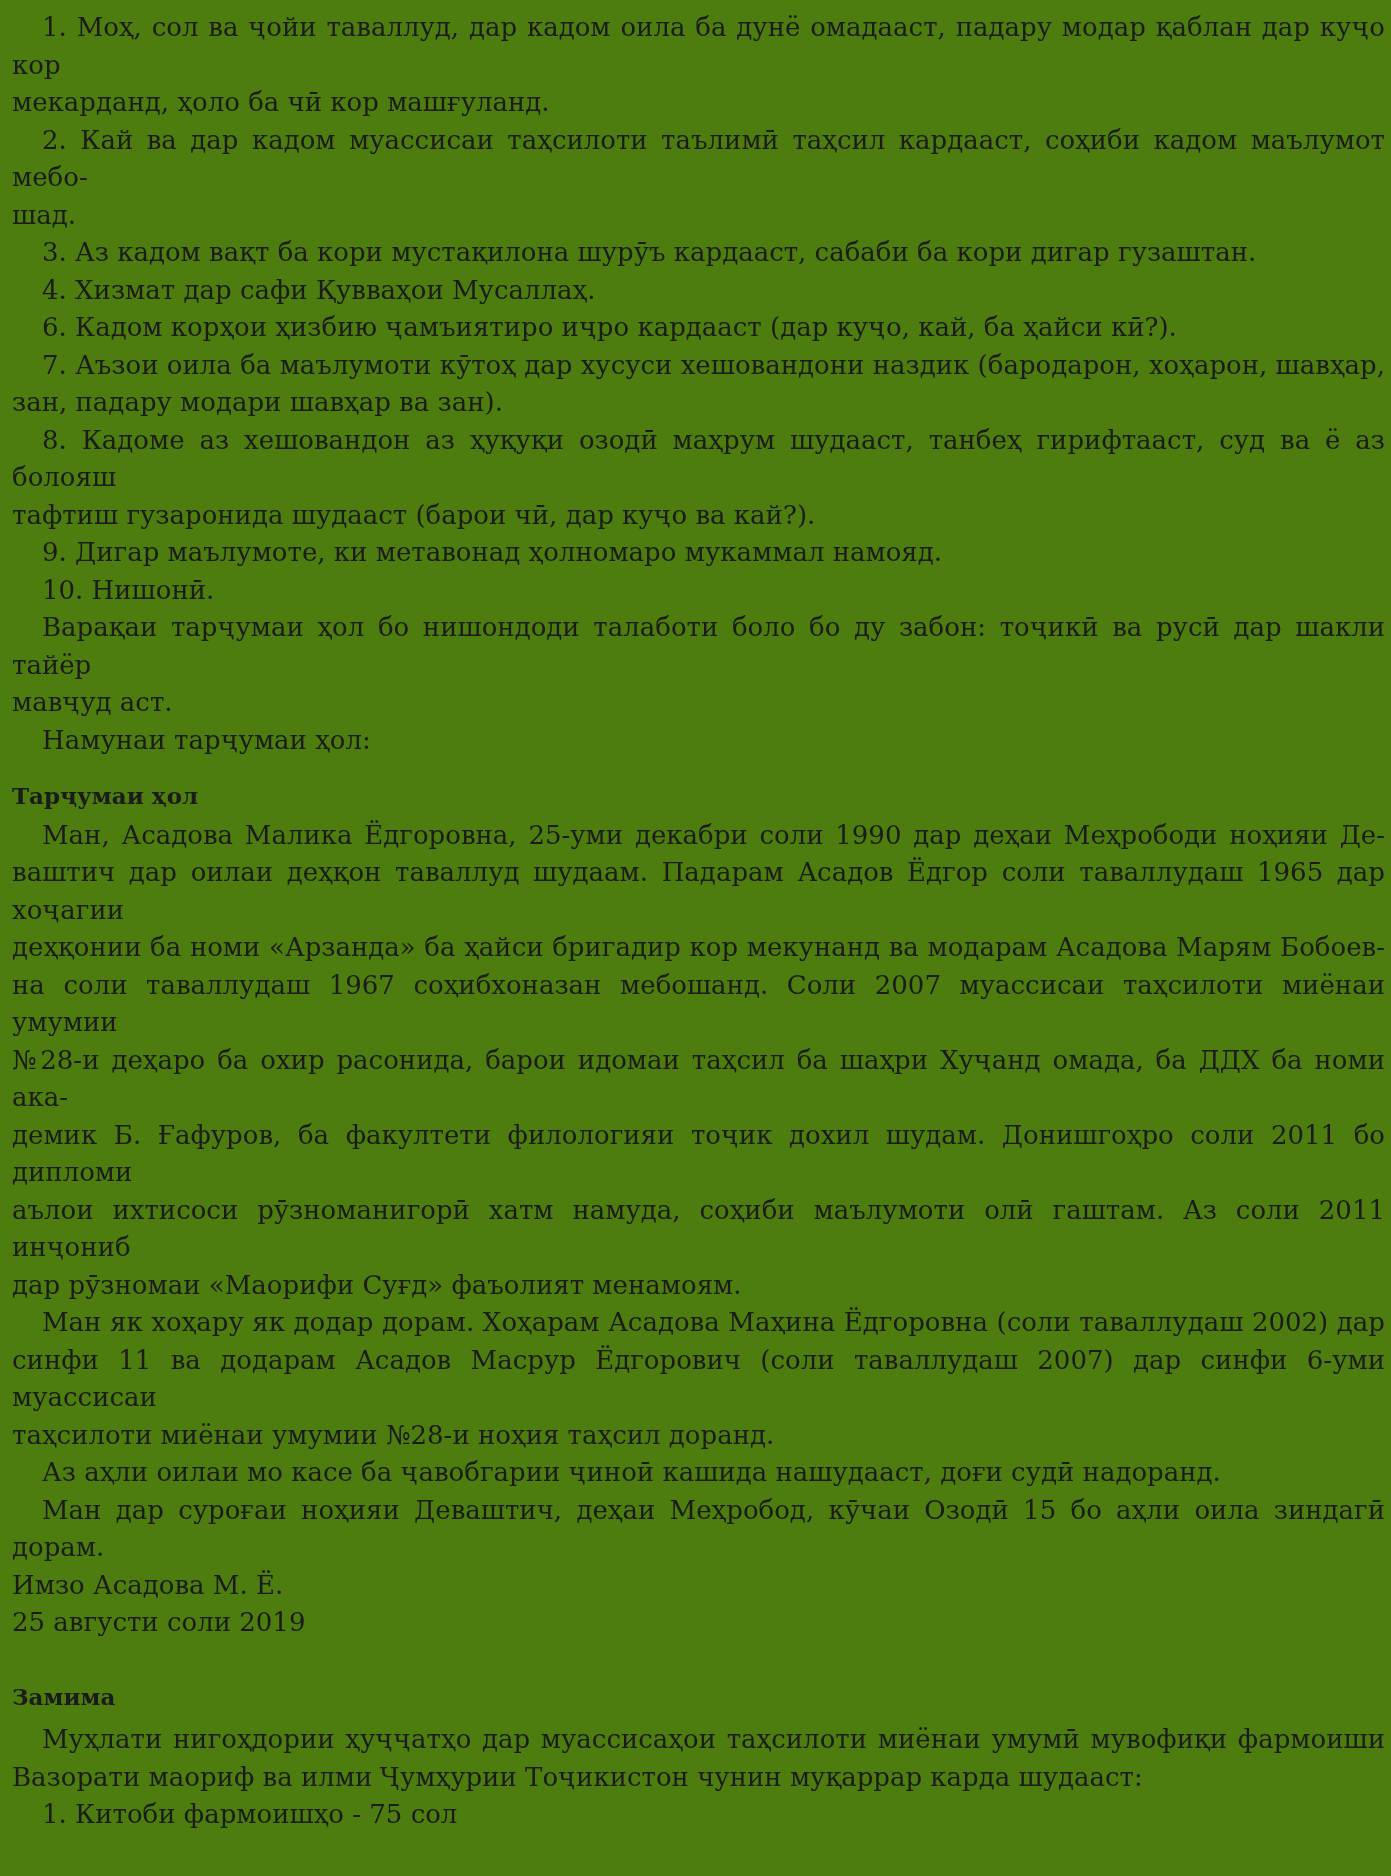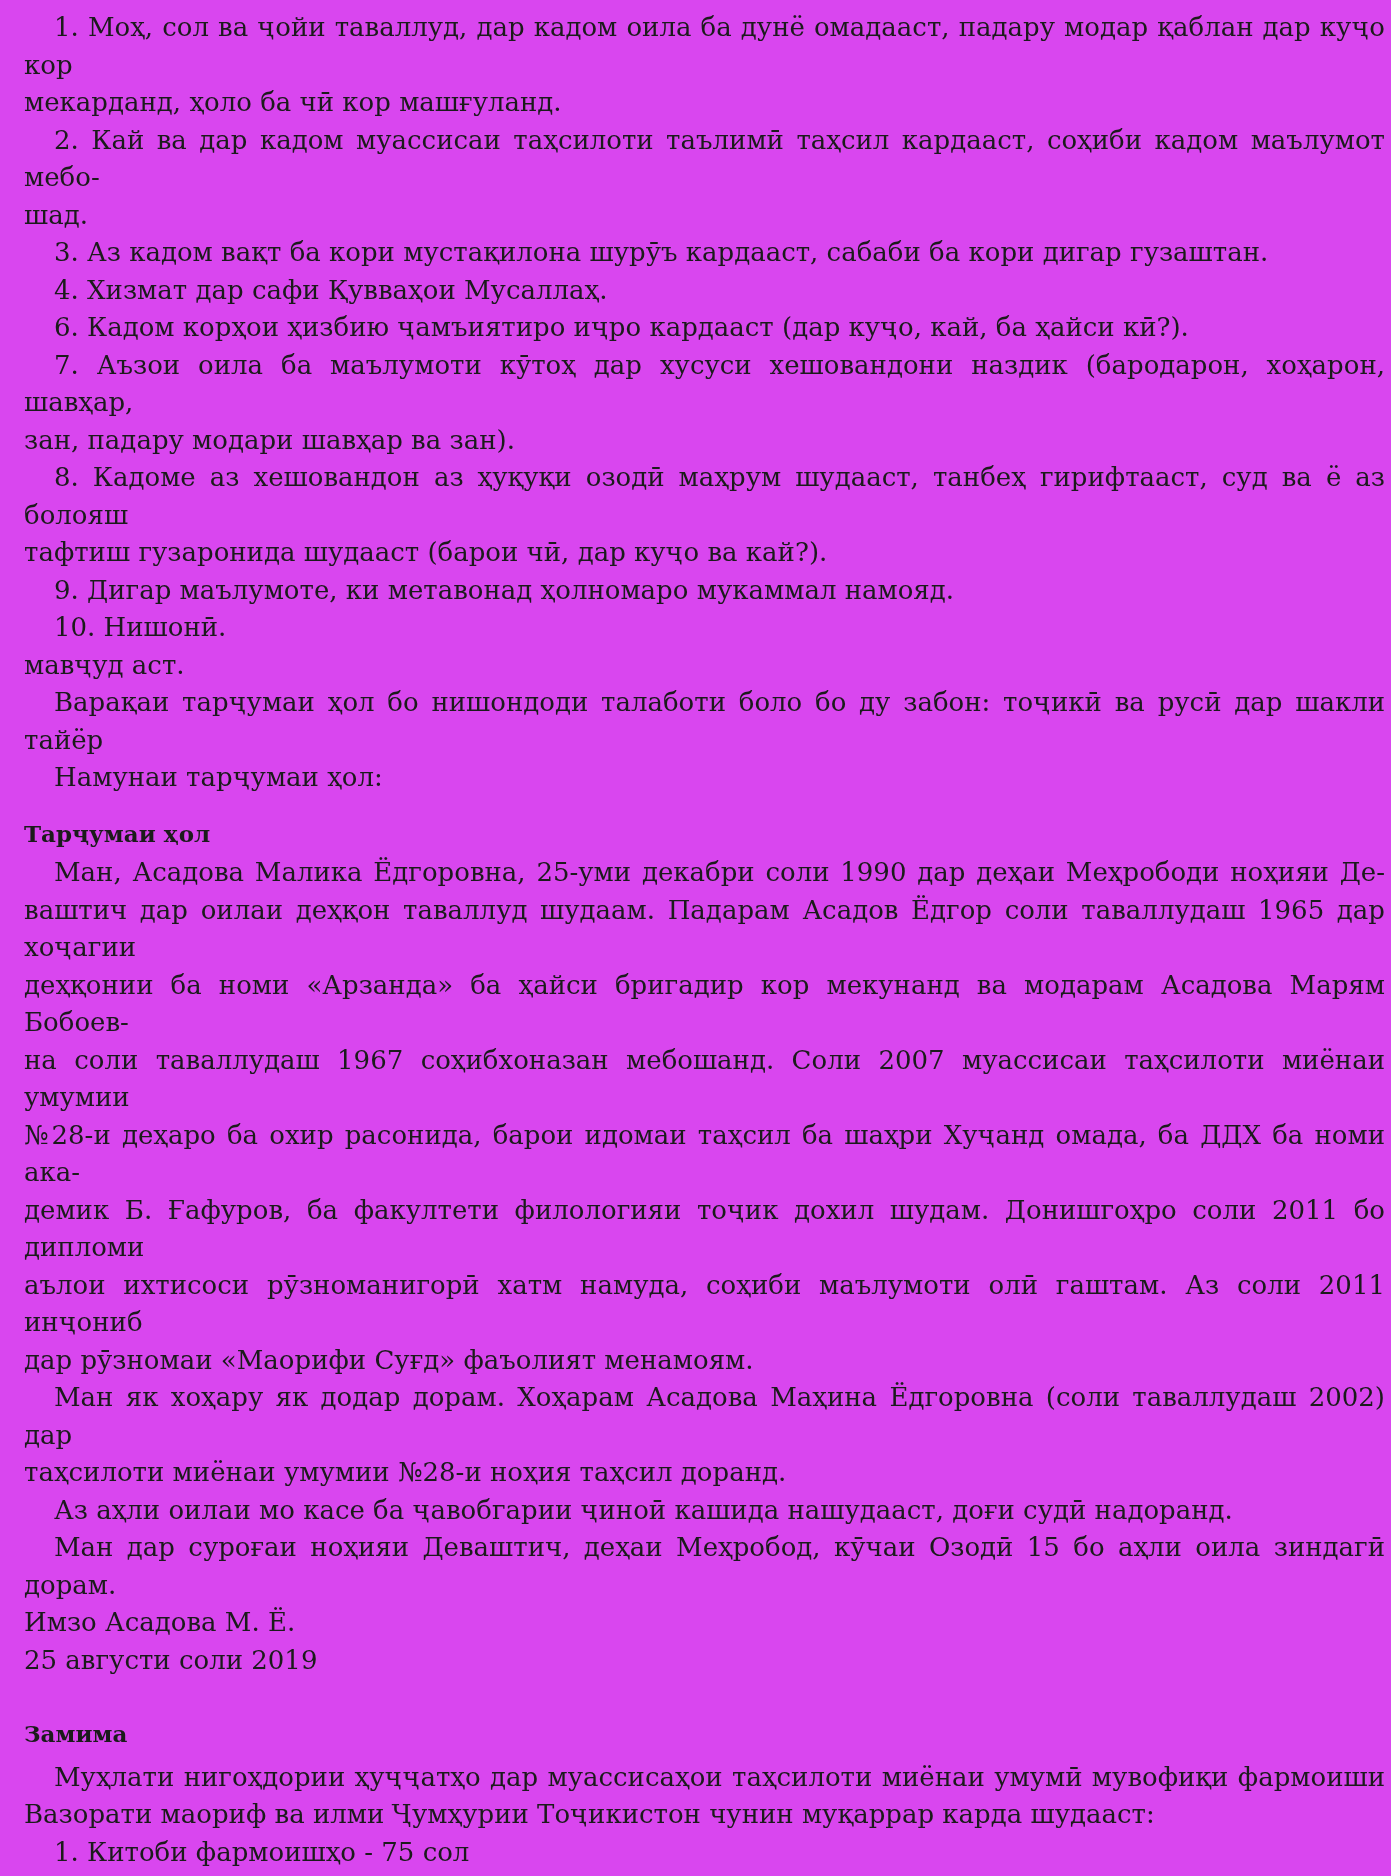--- a/index.html
+++ b/index.html
@@ -9,26 +9,26 @@
   }
   body {
     width: 1391px;
     height: 1876px;
     overflow: hidden;
   }
   .page {
     box-sizing: border-box;
     width: 1391px;
     height: 1876px;
-    padding: 9px 6px 0 24px;
+    padding: 9px 6px 0 12px;
     font-family: "DejaVu Serif", "Liberation Serif", serif;
     font-size: 26px;
     line-height: 37.5px;
     color: #1b1b1b;
-    background: #d946ef;
+    background: #4d7c0f;
   }
   .para { margin: 0; }
   .line { min-height: 37.5px; }
   .line.justify {
     text-align: justify;
     text-align-last: justify;
   }
   .line.indent { text-indent: 30px; }
   .line.center { text-align: left; }
   .heading {
@@ -68,39 +68,40 @@
       <div class="line justify indent">8. Кадоме аз хешовандон аз ҳуқуқи озодӣ маҳрум шудааст, танбеҳ гирифтааст, суд ва ё аз болояш</div>
       <div class="line">тафтиш гузаронида шудааст (барои чӣ, дар куҷо ва кай?).</div>
     </div>
     <div class="para">
       <div class="line indent">9. Дигар маълумоте, ки метавонад ҳолномаро мукаммал намояд.</div>
     </div>
     <div class="para">
       <div class="line indent">10. Нишонӣ.</div>
     </div>
     <div class="para">
+      <div class="line justify indent">Варақаи тарҷумаи ҳол бо нишондоди талаботи боло бо ду забон: тоҷикӣ ва русӣ дар шакли тайёр</div>
       <div class="line">мавҷуд аст.</div>
-      <div class="line justify indent">Варақаи тарҷумаи ҳол бо нишондоди талаботи боло бо ду забон: тоҷикӣ ва русӣ дар шакли тайёр</div>
     </div>
     <div class="para">
       <div class="line indent">Намунаи тарҷумаи ҳол:</div>
     </div>
     <div class="heading space-small">Тарҷумаи ҳол</div>
     <div class="para">
       <div class="line justify indent">Ман, Асадова Малика Ёдгоровна, 25-уми декабри соли 1990 дар деҳаи Меҳрободи ноҳияи Де-</div>
       <div class="line justify">ваштич дар оилаи деҳқон таваллуд шудаам. Падарам Асадов Ёдгор соли таваллудаш 1965 дар хоҷагии</div>
       <div class="line justify">деҳқонии ба номи «Арзанда» ба ҳайси бригадир кор мекунанд ва модарам Асадова Марям Бобоев-</div>
       <div class="line justify">на соли таваллудаш 1967 соҳибхоназан мебошанд. Соли 2007 муассисаи таҳсилоти миёнаи умумии</div>
       <div class="line justify">№28-и деҳаро ба охир расонида, барои идомаи таҳсил ба шаҳри Хуҷанд омада, ба ДДХ ба номи ака-</div>
       <div class="line justify">демик Б. Ғафуров, ба факултети филологияи тоҷик дохил шудам. Донишгоҳро соли 2011 бо дипломи</div>
       <div class="line justify">аълои ихтисоси рӯзноманигорӣ хатм намуда, соҳиби маълумоти олӣ гаштам. Аз соли 2011 инҷониб</div>
       <div class="line">дар рӯзномаи «Маорифи Суғд» фаъолият менамоям.</div>
     </div>
     <div class="para">
       <div class="line justify indent">Ман як хоҳару як додар дорам. Хоҳарам Асадова Маҳина Ёдгоровна (соли таваллудаш 2002) дар</div>
+      <div class="line justify">синфи 11 ва додарам Асадов Масрур Ёдгорович (соли таваллудаш 2007) дар синфи 6-уми муассисаи</div>
       <div class="line">таҳсилоти миёнаи умумии №28-и ноҳия таҳсил доранд.</div>
     </div>
     <div class="para">
       <div class="line indent">Аз аҳли оилаи мо касе ба ҷавобгарии ҷиноӣ кашида нашудааст, доғи судӣ надоранд.</div>
     </div>
     <div class="para">
       <div class="line justify indent">Ман дар суроғаи ноҳияи Деваштич, деҳаи Меҳробод, кӯчаи Озодӣ 15 бо аҳли оила зиндагӣ дорам.</div>
     </div>
     <div class="para">
       <div class="line center">Имзо Асадова М. Ё.</div>

